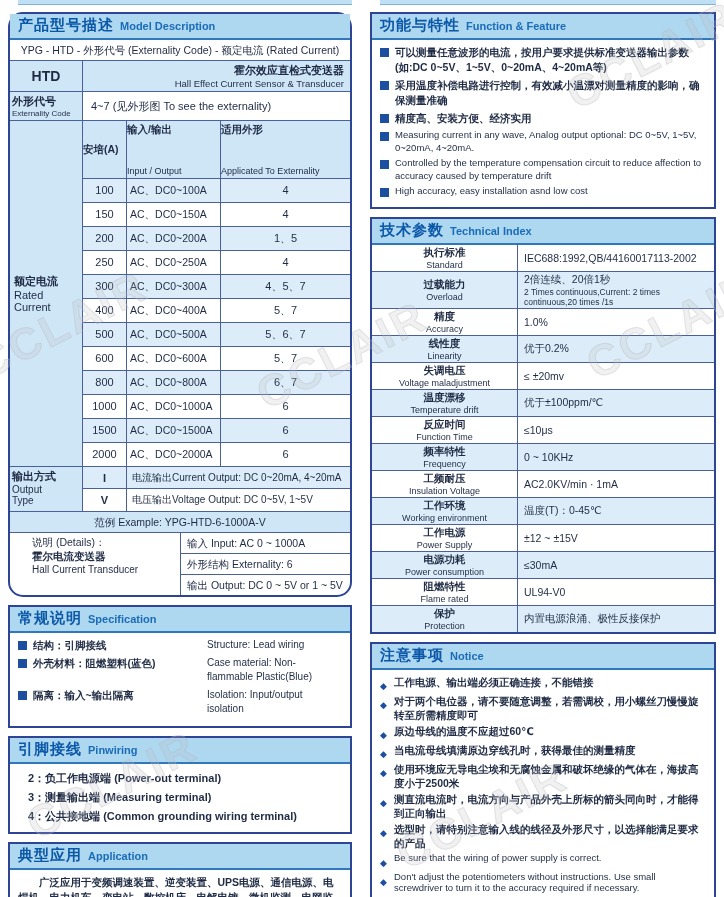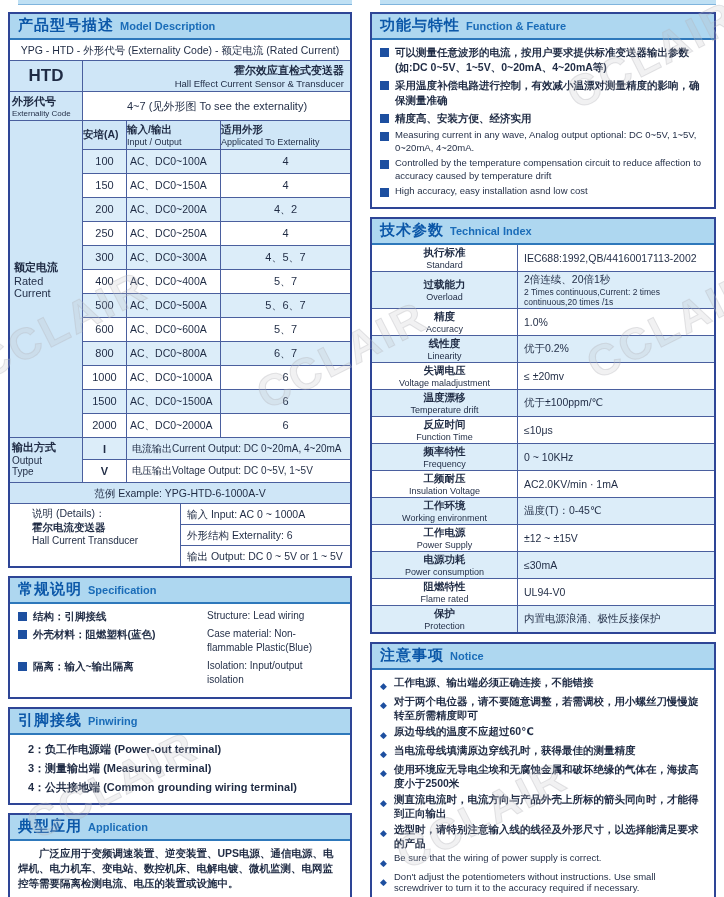--- a/index.html
+++ b/index.html
@@ -26,41 +26,41 @@
 
   .columns{position:absolute;top:12px;left:8px;display:flex;gap:18px;z-index:1;}
   .col-left{width:344px;}
   .col-right{width:346px;}
   .sec{border:2px solid var(--border);background:#fff;margin-bottom:8px;}
   .sec-header{background:var(--header-bg);border-bottom:2px solid var(--header-line);padding:2px 8px 3px;white-space:nowrap;}
   .t-cn{font-size:15px;font-weight:bold;color:var(--title-cn);letter-spacing:1px;}
   .t-en{font-size:11px;color:var(--title-en);margin-left:6px;font-weight:bold;}
 
   
-  .md{font-size:11px;}
+  .md{font-size:11px;border-radius:15px;}
   .md-rowA{height:20px;line-height:20px;text-align:center;border-bottom:1px solid var(--line);font-size:10.5px;}
   .md-rowB{display:grid;grid-template-columns:73px 1fr;background:var(--cell-blue);border-bottom:1px solid var(--line);}
-  .md-rowB .code{display:flex;align-items:center;justify-content:center;font-weight:bold;font-size:17px;border-right:1px solid var(--line);}
+  .md-rowB .code{display:flex;align-items:center;justify-content:center;font-weight:bold;font-size:14px;border-right:1px solid var(--line);}
   .md-rowB .desc{padding:2px 6px;text-align:right;}
   .desc-cn{font-size:11px;font-weight:bold;display:block;}
   .desc-en{font-size:9.5px;display:block;}
-  .md-rowC{display:grid;grid-template-columns:73px 1fr;border-bottom:1px solid var(--line);gap:36px;}
+  .md-rowC{display:grid;grid-template-columns:73px 1fr;border-bottom:1px solid var(--line);}
   .md-rowC .lbl{background:var(--cell-blue);border-right:1px solid var(--line);padding:2px 2px;text-align:left;}
   .lbl-cn{display:block;font-weight:bold;font-size:11px;}
   .lbl-en{display:block;font-size:8px;}
   .md-rowC .val{display:flex;align-items:center;padding-left:8px;}
 
   .amp-block{display:grid;grid-template-columns:73px 1fr;border-bottom:1px solid var(--line);}
   .amp-label{background:var(--cell-blue);border-right:1px solid var(--line);display:flex;flex-direction:column;justify-content:center;padding-left:4px;font-size:11px;}
   .amp-label .cn{font-weight:bold;}
   .amp-header{display:grid;grid-template-columns:44px 94px 1fr;background:var(--cell-blue);border-bottom:1px solid var(--line);}
   .amp-header>div{border-right:1px solid var(--line);text-align:left;padding:2px 0;display:flex;flex-direction:column;justify-content:center;}
   .amp-header>div:last-child{border-right:none;}
   .hdr-cn{font-size:10.5px;font-weight:bold;display:block;}
-  .hdr-en{font-size:9px;display:block;}
+  .hdr-en{font-size:9px;display:block;margin-top:29px;}
   .amp-row{display:grid;grid-template-columns:44px 94px 1fr;height:23px;line-height:23px;border-bottom:1px solid var(--line);}
   .amp-row:last-child{border-bottom:none;}
   .amp-row.alt{background:var(--row-alt);}
   .amp-row>span{border-right:1px solid var(--line);text-align:center;overflow:hidden;}
   .amp-row>span:last-child{border-right:none;}
   .amp-row .io{text-align:left;padding-left:3px;font-size:10.5px;}
 
   .out-block{display:grid;grid-template-columns:73px 44px 1fr;grid-auto-rows:22px;border-bottom:1px solid var(--line);}
   .out-label{grid-row:1/3;background:var(--cell-blue);border-right:1px solid var(--line);padding:2px 2px;font-size:11px;}
   .out-label .cn{font-weight:bold;display:block;}
@@ -169,21 +169,21 @@
               <span>4</span>
             </div>
           <div class="amp-row">
               <span>150</span>
               <span class="io">AC、DC0~150A</span>
               <span>4</span>
             </div>
           <div class="amp-row alt">
               <span>200</span>
               <span class="io">AC、DC0~200A</span>
-              <span>4、2</span>
+              <span>1、5</span>
             </div>
           <div class="amp-row">
               <span>250</span>
               <span class="io">AC、DC0~250A</span>
               <span>4</span>
             </div>
           <div class="amp-row alt">
               <span>300</span>
               <span class="io">AC、DC0~300A</span>
               <span>4、5、7</span>

